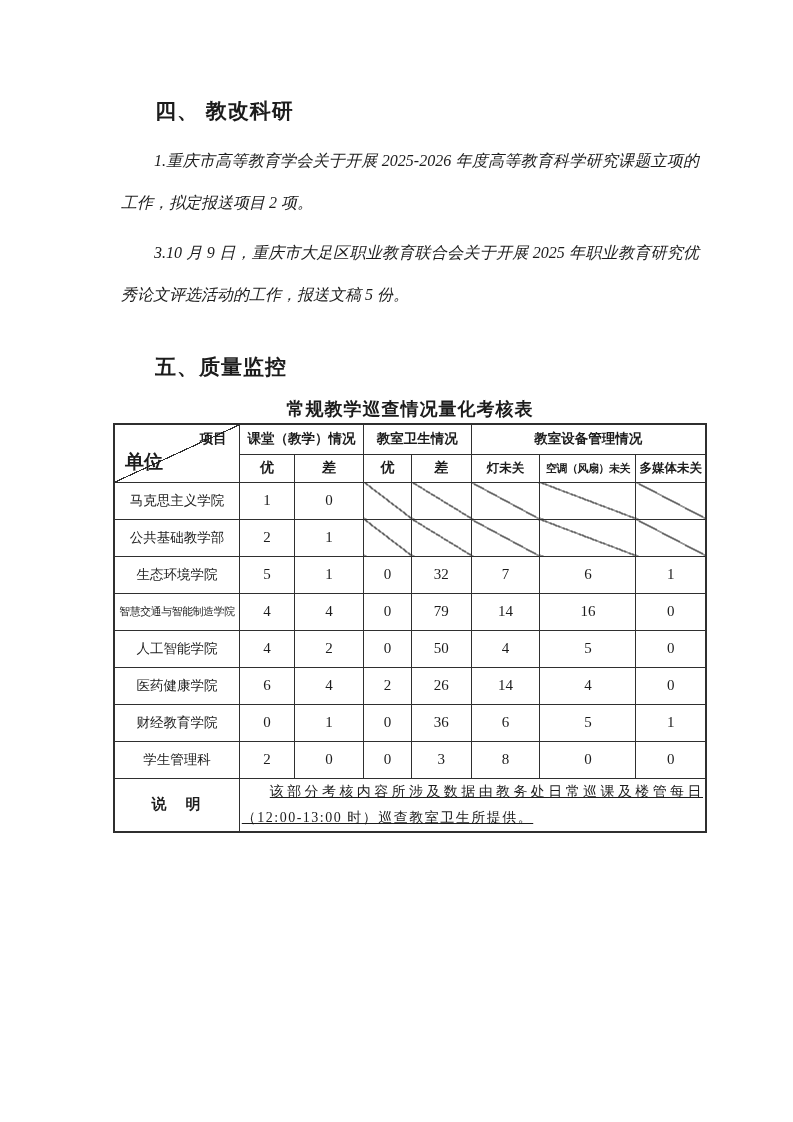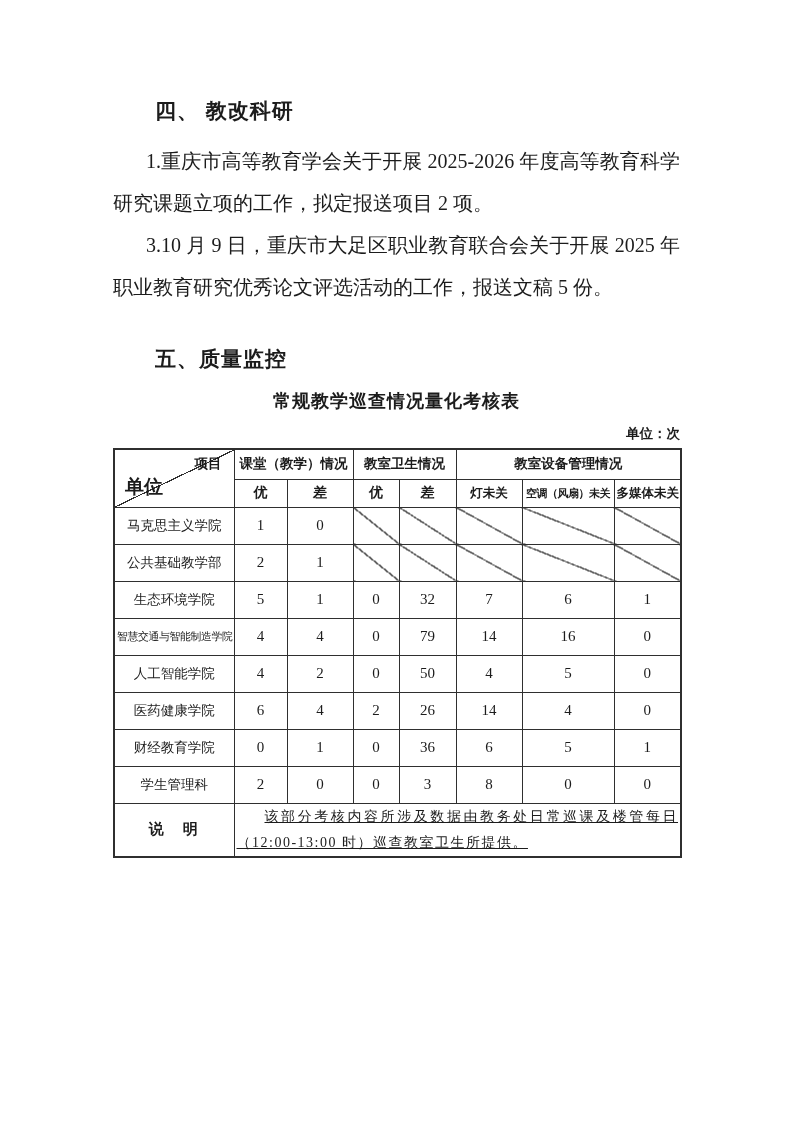--- a/index.html
+++ b/index.html
@@ -1,26 +1,26 @@
 <!DOCTYPE html>
 <html><head>
 <meta charset="utf-8">
 <style>
   html,body{margin:0;padding:0;background:#ffffff;}
   .page{
     width:793px;height:1122px;background:#fff;box-sizing:border-box;
-    padding:98px 113px 0 113px;
+    padding:98px 86px 0 113px;
     font-family:"Liberation Serif","DejaVu Serif",serif;
     color:#1c1c1c;position:relative;overflow:hidden;
   }
   .sec-heading{
     font-size:21px;font-weight:bold;margin:0 0 0 42px;line-height:26px;
     font-family:"Liberation Sans","DejaVu Sans",sans-serif;letter-spacing:1px;
   }
-  .body-text{margin:0;font-size:20px;line-height:42px;text-align:justify;text-indent:33px;}
+  .body-text{margin:8px;font-size:16px;line-height:42px;text-align:justify;text-indent:33px;font-style:italic;}
   .para-block{margin-top:16px;}
   .sec-heading.second{margin-top:38px;}
   .table-title{
     text-align:center;font-weight:bold;font-size:18px;margin-top:18px;line-height:22px;letter-spacing:1px;
   }
   .unit-note{text-align:right;font-weight:bold;font-size:13.5px;margin-top:14px;margin-bottom:6px;line-height:16px;}
   table.assess{
     width:100%;border-collapse:collapse;table-layout:fixed;
     border:2px solid #2f2f2f;margin-top:3px;
   }
@@ -62,21 +62,20 @@
 
   <div class="para-block">
     <p class="body-text">1.重庆市高等教育学会关于开展 2025-2026 年度高等教育科学研究课题立项的工作，拟定报送项目 2 项。</p>
     <p class="body-text">3.10 月 9 日，重庆市大足区职业教育联合会关于开展 2025 年职业教育研究优秀论文评选活动的工作，报送文稿 5 份。</p>
   </div>
 
   <h2 class="sec-heading second">五、质量监控</h2>
 
   <div class="table-title">常规教学巡查情况量化考核表</div>
 
-  <div class="unit-note">单位：次</div>
 
   <table class="assess">
     <colgroup>
       <col style="width:120px">
         <col style="width:53px">
         <col style="width:66px">
       <col style="width:46px">
         <col style="width:57px">
         <col style="width:66px">
       <col style="width:92px">

